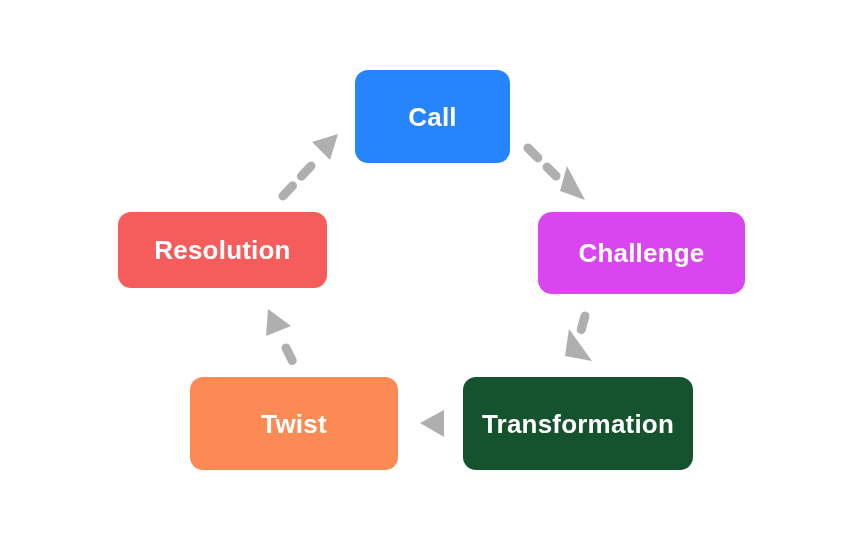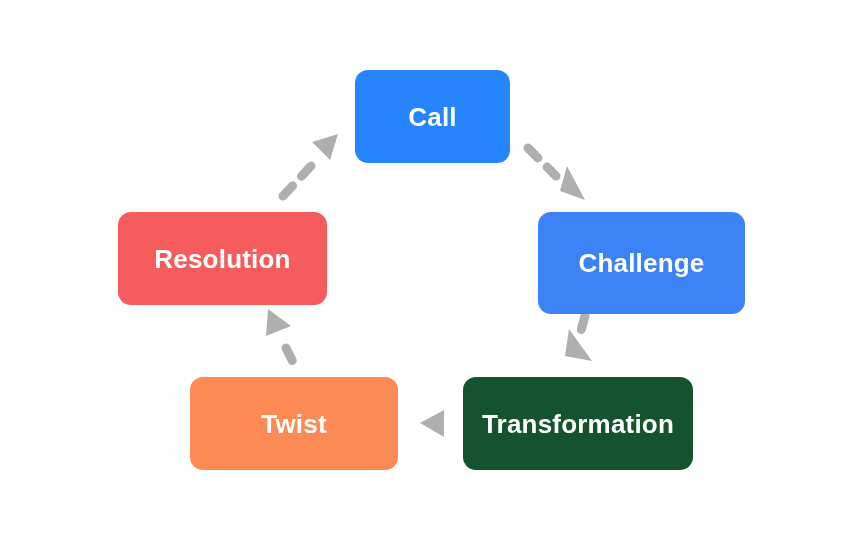--- a/index.html
+++ b/index.html
@@ -78,29 +78,29 @@
     <g>
       <line x1="283" y1="196" x2="311" y2="166" stroke="#AFAFAF" stroke-width="9" stroke-linecap="round" stroke-dasharray="14 13"></line>
       <polygon points="338,134 330,160 312,142" fill="#AFAFAF"></polygon>
     </g>
   </svg>
 
   <div class="node" style="left: 355px; top: 70px; width: 155px; height: 93px; background: rgb(38, 132, 252); color: rgb(255, 255, 255);">
     <span class="node-label">Call</span>
   </div>
 
-  <div class="node" style="left: 538px; top: 212px; width: 207px; height: 102px; background: #3b82f6; color: rgb(255, 255, 255);">
+  <div class="node" style="left: 538px; top: 212px; width: 207px; height: 82px; background: #d946ef; color: rgb(255, 255, 255); border-radius: 14px;">
     <span class="node-label">Challenge</span>
   </div>
 
   <div class="node" style="left: 463px; top: 377px; width: 230px; height: 93px; background: #14532d; color: rgb(255, 255, 255);">
     <span class="node-label">Transformation</span>
   </div>
 
   <div class="node" style="left: 190px; top: 377px; width: 208px; height: 93px; background: rgb(251, 138, 84); color: rgb(255, 255, 255);">
     <span class="node-label">Twist</span>
   </div>
 
-  <div class="node" style="left: 118px; top: 212px; width: 209px; height: 93px; background: rgb(247, 92, 92); color: rgb(255, 255, 255);">
+  <div class="node" style="left: 118px; top: 212px; width: 209px; height: 76px; background: rgb(247, 92, 92); color: rgb(255, 255, 255);">
     <span class="node-label">Resolution</span>
   </div>
 
 </div>
 
 </body></html>

